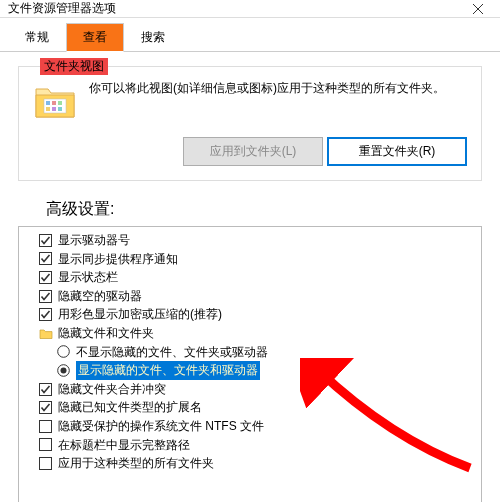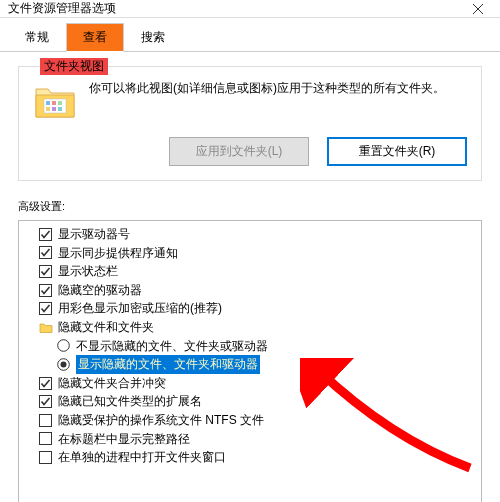--- a/index.html
+++ b/index.html
@@ -9,25 +9,25 @@
 .close-btn { width: 45px; height: 30px; display: flex; align-items: center; justify-content: center; font-size: 15px; color: #333; }
 .tabs { display: flex; padding: 4px 8px 0 8px; border-bottom: 1px solid #ccc; font-size: 12px; }
 .tab { padding: 5px 16px 5px 16px; border: 1px solid transparent; position: relative; top: 1px; }
 .tab.active { border: 1px solid #ccc; border-bottom: 1px solid #fff; background: #f97316; }
 .content { padding: 14px 18px 0 18px; }
 .group { border: 1px solid #ddd; padding: 12px 14px 14px 14px; position: relative; margin-bottom: 18px; }
 .group-label { position: absolute; top: -9px; left: 21px; background: #ef4444; padding: 0 4px; font-size: 12px; }
 .group-row { display: flex; gap: 12px; }
 .folder-icon { width: 44px; height: 44px; flex-shrink: 0; display: flex; align-items: center; justify-content: center; }
 .desc { font-size: 12px; line-height: 1.5; flex: 1; }
-.btn-row { display: flex; gap: 18px; justify-content: flex-end; margin-top: 14px; }
+.btn-row { display: flex; gap: 4px; justify-content: flex-end; margin-top: 14px; }
 .btn { border: 1px solid #adadad; background: #e1e1e1; font-size: 12px; padding: 5px 0; width: 140px; text-align: center; }
 .btn.primary { border: 2px solid #0078d7; background: #fff; padding: 4px 0; }
 .btn.disabled { color: #888; }
-.adv-label { font-size: 11px; margin-bottom: 6px; }
+.adv-label { font-size: 16px; margin-bottom: 6px; margin-left: 28px; }
 .adv-box { border: 1px solid #bbb; height: 325px; overflow: hidden; padding: 4px 2px; font-size: 12px; line-height: 1.55; }
 .item { display: flex; align-items: center; white-space: nowrap; padding: 0 2px; }
 .ind-1 { padding-left: 18px; }
 .ind-2 { padding-left: 36px; }
 .chk, .rad { width: 13px; height: 13px; margin-right: 6px; flex-shrink: 0; }
 .fold-ic { width: 14px; height: 14px; margin-right: 5px; flex-shrink: 0; }
 .sel { background: #0078d7; color: #fef9c3; padding: 0 2px; }
 .arrow { position: absolute; pointer-events: none; }
 </style>
 </head>
@@ -153,21 +153,21 @@
       <div class="item ind-1">
         <svg class="chk" viewBox="0 0 13 13">
           <rect x="0.5" y="0.5" width="12" height="12" fill="#fff" stroke="#333"></rect>
         </svg>
         <span>在标题栏中显示完整路径</span>
       </div>
       <div class="item ind-1">
         <svg class="chk" viewBox="0 0 13 13">
           <rect x="0.5" y="0.5" width="12" height="12" fill="#fff" stroke="#333"></rect>
         </svg>
-        <span>在单独的进程中打开文件夹窗口</span>
+        <span>应用于这种类型的所有文件夹</span>
       </div>
     </div>
 
 </div>
 
 <svg class="arrow" style="left:300px; top:358px;" width="180" height="120" viewBox="0 0 180 120">
   <defs>
       <marker id="ah" markerWidth="8" markerHeight="8" refX="2" refY="4" orient="auto">
         <path d="M0 0 L8 4 L0 8 Z" fill="#ff0000"></path>
       </marker>

